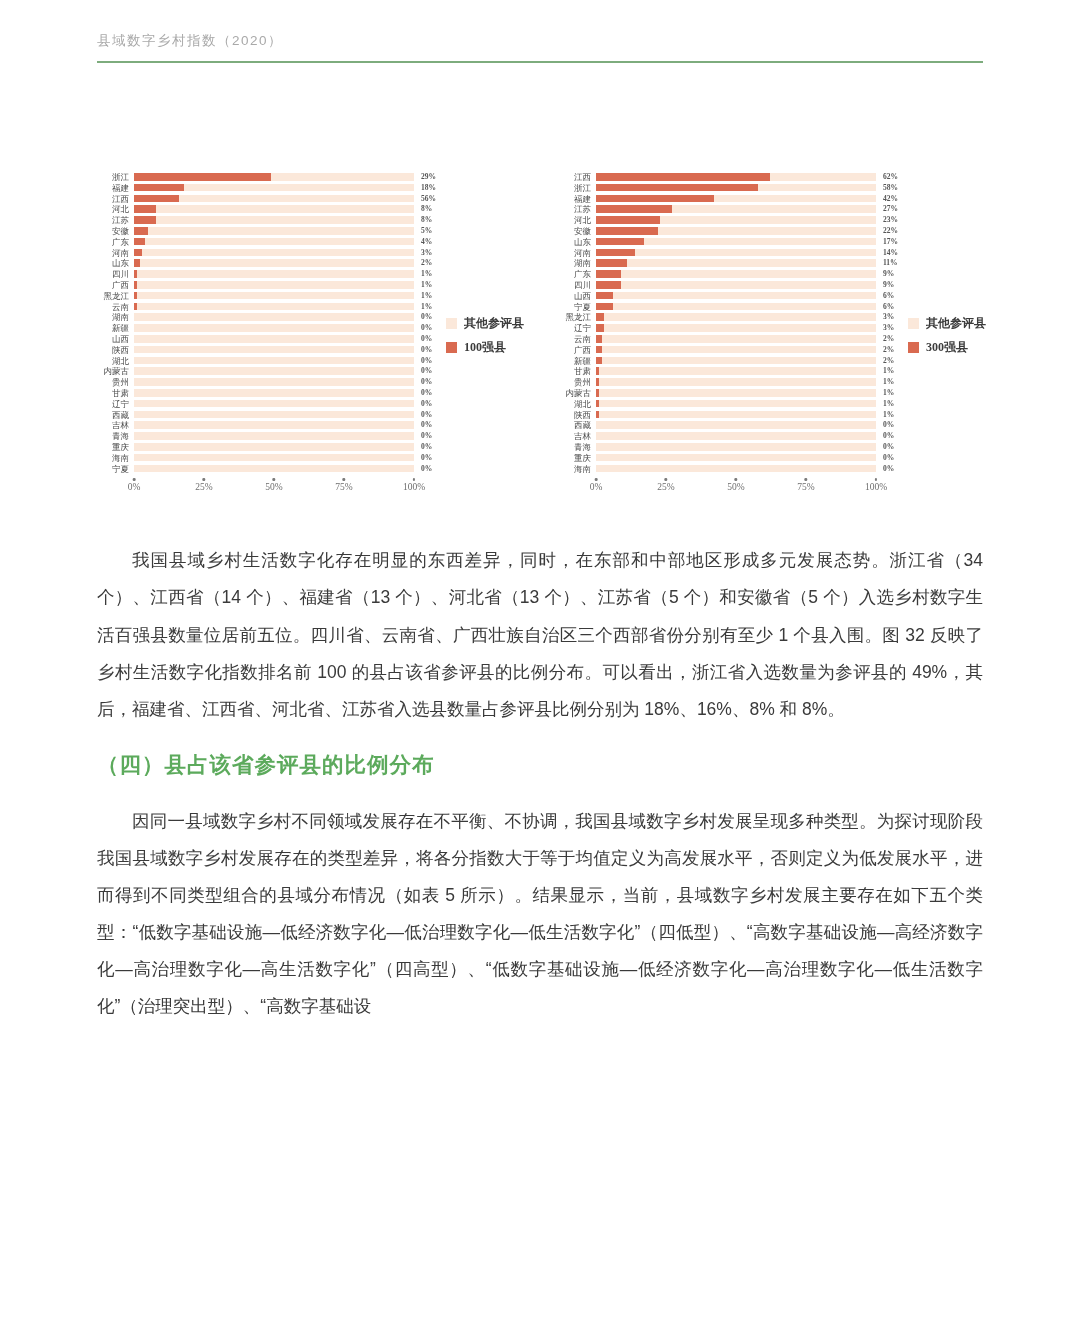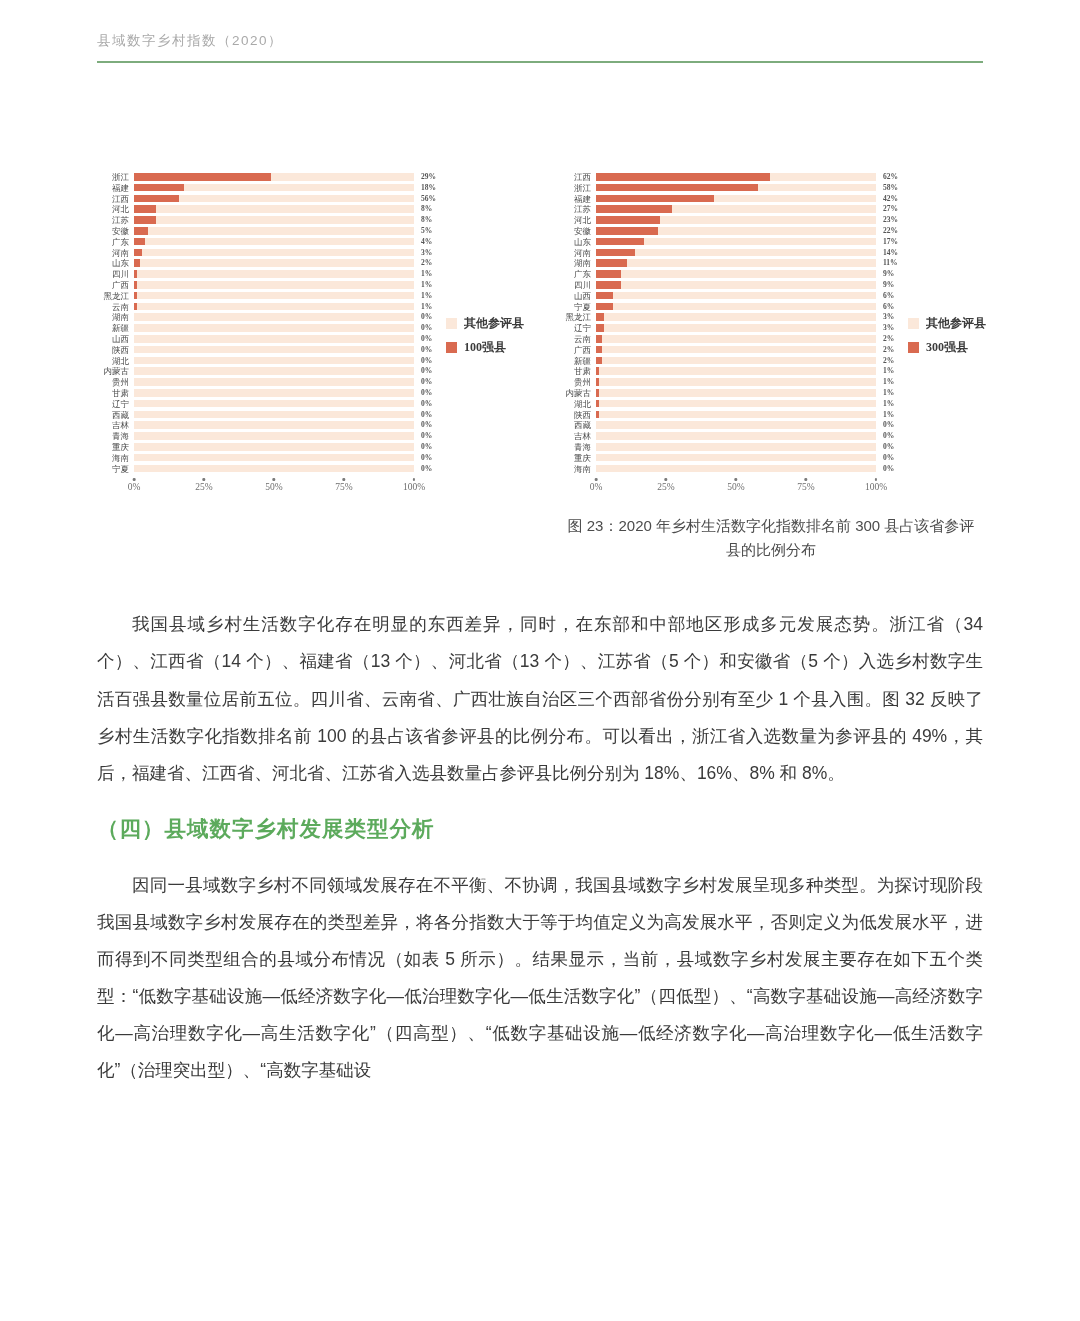--- a/index.html
+++ b/index.html
@@ -519,24 +519,23 @@
             <div class="legend-item">
               <span class="legend-swatch" style="background: rgb(251, 232, 218);"></span>
               <span class="legend-label">其他参评县</span>
             </div>
             <div class="legend-item">
               <span class="legend-swatch" style="background: rgb(217, 106, 80);"></span>
               <span class="legend-label">300强县</span>
             </div>
           </div>
       </div>
-      <figcaption>图 23：2020 年乡村生活数字化指数排名前 300 县占该省参评县的比例分布</figcaption>
     </figure>
 
   </section>
 
   <main class="body">
     <p class="body-par">我国县域乡村生活数字化存在明显的东西差异，同时，在东部和中部地区形成多元发展态势。浙江省（34 个）、江西省（14 个）、福建省（13 个）、河北省（13 个）、江苏省（5 个）和安徽省（5 个）入选乡村数字生活百强县数量位居前五位。四川省、云南省、广西壮族自治区三个西部省份分别有至少 1 个县入围。图 32 反映了乡村生活数字化指数排名前 100 的县占该省参评县的比例分布。可以看出，浙江省入选数量为参评县的 49%，其后，福建省、江西省、河北省、江苏省入选县数量占参评县比例分别为 18%、16%、8% 和 8%。</p>
-    <h2 class="section-heading">（四）县域数字乡村发展类型分析</h2>
+    <h2 class="section-heading">（四）县占该省参评县的比例分布</h2>
     <p class="body-par">因同一县域数字乡村不同领域发展存在不平衡、不协调，我国县域数字乡村发展呈现多种类型。为探讨现阶段我国县域数字乡村发展存在的类型差异，将各分指数大于等于均值定义为高发展水平，否则定义为低发展水平，进而得到不同类型组合的县域分布情况（如表 5 所示）。结果显示，当前，县域数字乡村发展主要存在如下五个类型：“低数字基础设施—低经济数字化—低治理数字化—低生活数字化”（四低型）、“高数字基础设施—高经济数字化—高治理数字化—高生活数字化”（四高型）、“低数字基础设施—低经济数字化—高治理数字化—低生活数字化”（治理突出型）、“高数字基础设</p>
   </main>
 
 </div>
 
 </body></html>

